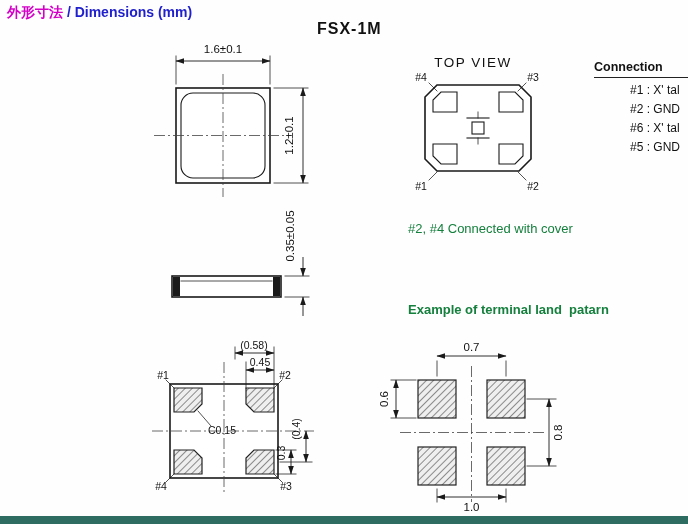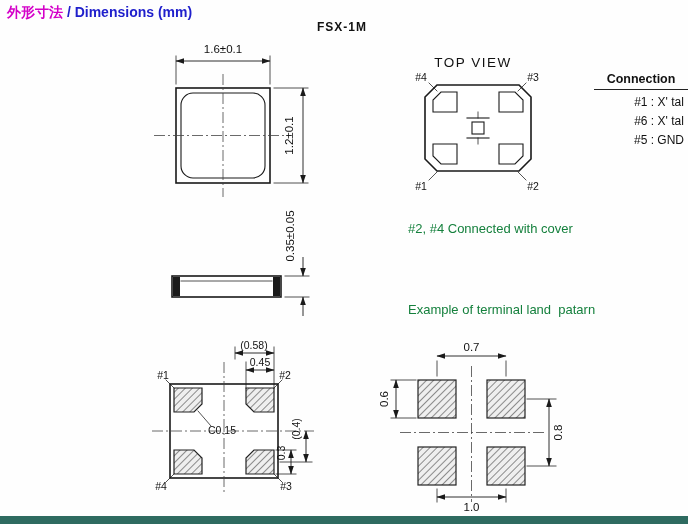--- a/index.html
+++ b/index.html
@@ -4,30 +4,30 @@
 <style>
   * { margin:0; padding:0; box-sizing:border-box; }
   html,body { background:#ffffff; }
   .page {
     position:relative; width:688px; height:524px; background:#fefefe;
     font-family:"Liberation Sans", sans-serif; overflow:hidden; color:#111;
   }
   .title { position:absolute; left:7px; top:4px; font-size:14px; font-weight:bold; white-space:pre; }
   .title .jp { color:#d400c8; }
   .title .en { color:#2020cc; }
-  .part { position:absolute; left:317px; top:20px; font-size:12px; font-weight:bold; letter-spacing:1px; color:#111; }
+  .part { position:absolute; left:317px; top:20px; font-size:16px; font-weight:bold; letter-spacing:1px; color:#111; }
   svg.draw { position:absolute; left:0; top:0; }
 
-  .conn { position:absolute; left:594px; top:72px; width:94px;text-align:center; }
+  .conn { position:absolute; left:594px; top:60px; width:94px; }
   .conn-title { font-size:12.5px; font-weight:bold; padding-bottom:3px; border-bottom:1.3px solid #222; margin-bottom:3px; }
   .conn-row { font-size:12px; line-height:19px; white-space:pre;margin-left:36px; }
 
   .note { position:absolute; font-size:13px; color:#15803d; white-space:pre; }
   #note-cover { left:408px; top:221px; }
-  #note-land  { left:408px; top:302px; }
+  #note-land  { left:408px; top:302px;font-weight:bold; }
 
   .footer-bar { position:absolute; left:0; top:516px; width:688px; height:8px; background:#2e6b60; }
 
   
   .s     { stroke:#1a1a1a; stroke-width:1.1;  fill:none; stroke-linecap:square; }
   .sf    { stroke:#1a1a1a; stroke-width:1.6;  fill:#ffffff; stroke-linecap:square; }
   .sthin { stroke:#1a1a1a; stroke-width:0.75; fill:none; stroke-linecap:square; }
   .cl    { stroke:#444444; stroke-width:0.8;  fill:none; stroke-dasharray:11 3 2 3; }
   .dim   { stroke:#1a1a1a; stroke-width:0.9;  fill:none; }
   .padh  { stroke:#222222; stroke-width:1.2; }
@@ -190,20 +190,21 @@
         <line class="sthin" x1="527" y1="466" x2="556" y2="466"></line>
         <line class="dim" x1="549" y1="399" x2="549" y2="466" marker-start="url(#arr)" marker-end="url(#arr)"></line>
         <text class="dtxt2" x="562" y="432.5" text-anchor="middle" transform="rotate(-90 562 432.5)">0.8</text>
       </g>
     </g>
   </svg>
 
   <div class="conn">
     <div class="conn-title">Connection</div>
     <div class="conn-row">#1 : X' tal</div>
+    <div class="conn-row">#2 : GND</div>
     <div class="conn-row">#6 : X' tal</div>
     <div class="conn-row">#5 : GND</div>
   </div>
 
   <div id="note-cover" class="note">#2, #4 Connected with cover</div>
   <div id="note-land" class="note">Example of terminal land  patarn</div>
 
   <div class="footer-bar"></div>
 </div>
 

